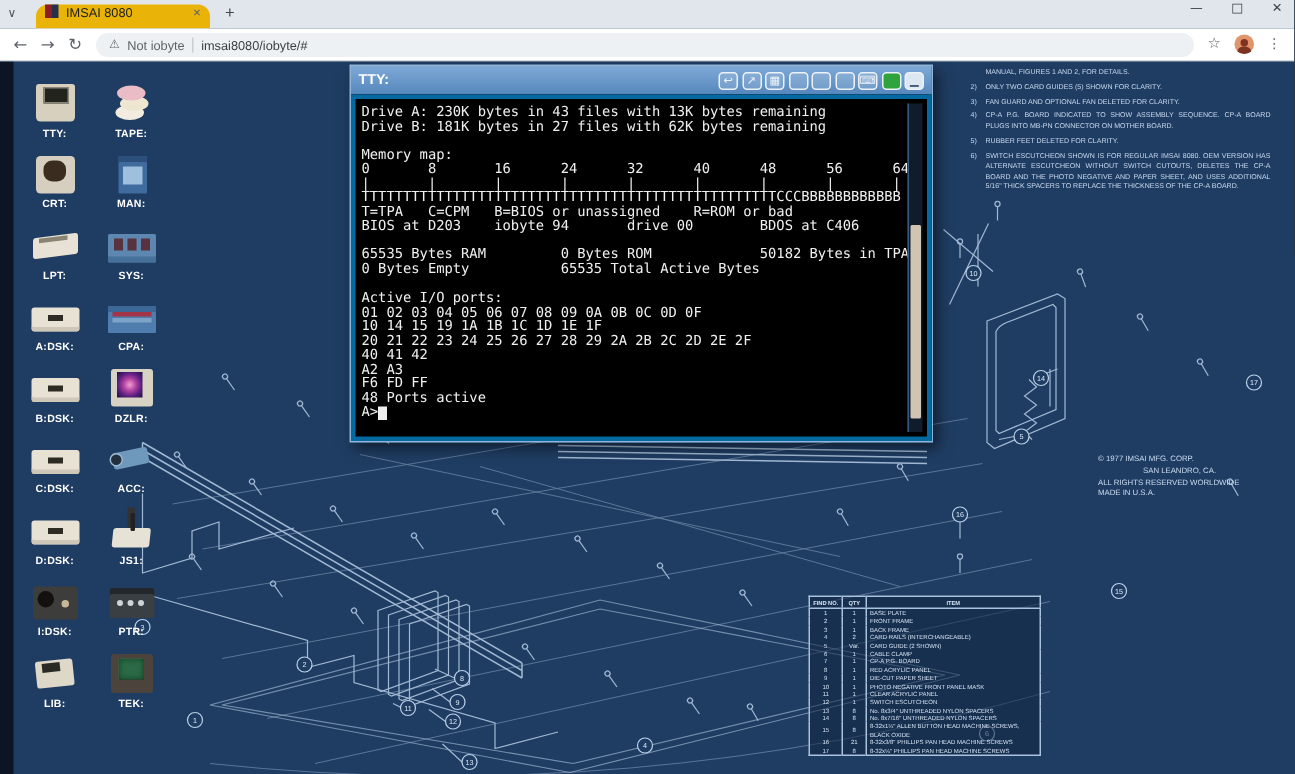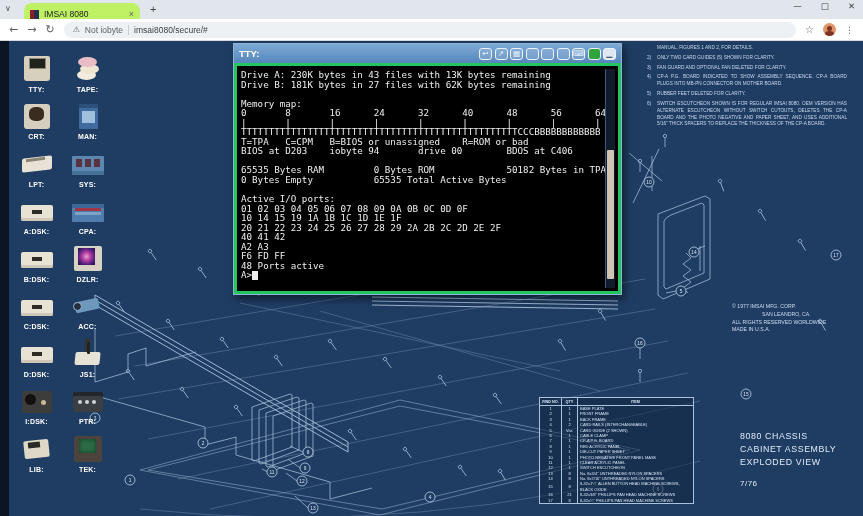--- a/index.html
+++ b/index.html
@@ -2,22 +2,22 @@
 <html><head>
 <meta charset="utf-8">
 <style>
   html,body{margin:0;padding:0;background:#333;}
   .page{position:relative;width:863px;height:516px;overflow:hidden;background:#1f3d63;
         font-family:"Liberation Sans",sans-serif;}
 
   
   .tabstrip{position:absolute;top:0;left:0;right:0;height:19px;background:#e1e6ed;}
   .tab-search{position:absolute;left:5px;top:4px;font-size:8px;color:#555;cursor:default;}
-  .tab{position:absolute;left:24px;top:3px;width:116px;height:16px;background:#bef264;
-       border-radius:8px 8px 0 0;display:flex;align-items:flex-end;padding:0 6px;gap:5px;box-sizing:border-box;}
+  .tab{position:absolute;left:24px;top:3px;width:116px;height:16px;background:#eab308;
+       border-radius:8px 8px 0 0;display:flex;align-items:flex-start;padding:0 6px;gap:5px;box-sizing:border-box;}
   .favicon{width:9px;height:9px;background:linear-gradient(90deg,#8b1d28 50%,#25304c 50%);flex:none;}
   .tab-title{font-size:8.5px;color:#202124;flex:1;white-space:nowrap;overflow:hidden;}
   .tab-close{font-size:9px;color:#5f6368;}
   .newtab{position:absolute;left:150px;top:3px;font-size:11px;color:#454545;}
   .wincontrols{position:absolute;right:8px;top:1px;display:flex;gap:19px;align-items:center;}
   .wc{font-size:8.5px;color:#3c4043;font-family:"DejaVu Sans",sans-serif;}
   .toolbar{position:absolute;top:19px;left:0;right:0;height:22px;background:#fff;
            border-bottom:1px solid #d5d9de;display:flex;align-items:center;padding:0 9px;gap:9px;box-sizing:border-box;}
   .nav-ic{font-size:11px;color:#5f6368;font-family:"DejaVu Sans",sans-serif;line-height:1;}
   .omnibox{flex:1;height:16px;background:#eef1f4;border-radius:8px;display:flex;align-items:center;
@@ -109,21 +109,21 @@
             box-shadow:3px 4px 9px rgba(0,0,0,.5);box-sizing:border-box;}
   .term-titlebar{height:19px;background:linear-gradient(#7ea9d5,#5587bd);display:flex;align-items:center;
                  padding:0 5px;box-sizing:border-box;}
   .term-title{color:#fff;font-weight:bold;font-size:9.5px;}
   .term-buttons{margin-left:auto;display:flex;gap:2.5px;}
   .term-btn{width:13px;height:12px;border:1.5px solid #ecf2f8;border-radius:3px;background:rgba(255,255,255,.14);
             color:#eef4fa;font-size:7.5px;line-height:9px;text-align:center;box-sizing:border-box;
             font-family:"DejaVu Sans",sans-serif;cursor:pointer;}
   .term-btn.green{background:#2fa43c;}
   .term-btn.light{background:#dde7f1;color:#35506e;}
-  .term-screen{position:absolute;top:19px;left:0;right:0;bottom:0;background:#000;border:3px solid #22c55e;
+  .term-screen{position:absolute;top:19px;left:0;right:0;bottom:0;background:#000;border:3px solid #0369a1;
                padding:4px 4px 0 4px;box-sizing:border-box;overflow:hidden;}
   .term-text{margin:0;font-family:"DejaVu Sans Mono",monospace;font-size:9.2px;line-height:9.55px;
              color:#efefef;white-space:pre;}
   .prompt-line{font-family:"DejaVu Sans Mono",monospace;font-size:9.2px;line-height:9.55px;color:#efefef;
                display:flex;align-items:center;}
   .cursor{display:inline-block;width:5.5px;height:8.5px;background:#efefef;}
   .term-scrollbar{position:absolute;top:3px;right:3px;bottom:3px;width:9px;background:#101c2c;
                   border-left:1px solid #3a5a80;}
   .term-thumb{position:absolute;left:1px;right:1px;top:37%;height:59%;background:#cfc5b2;border-radius:1px;}
 </style>
@@ -147,21 +147,21 @@
     </div>
   </div>
   <div class="toolbar">
     <span class="nav-ic">←</span>
     <span class="nav-ic">→</span>
     <span class="nav-ic">↻</span>
     <div class="omnibox">
       <span class="warn-ic">⚠</span>
       <span class="notsecure">Not iobyte</span>
       <span class="ob-sep"></span>
-      <span class="url">imsai8080/secure/#</span>
+      <span class="url">imsai8080/iobyte/#</span>
     </div>
     <span class="star">☆</span>
     <span class="avatar"></span>
     <span class="menu-dots">⋮</span>
   </div>
 
   <div class="content">
 
     <svg id="blueprint-svg" width="863" height="475" viewBox="0 0 863 475">
       <defs>
@@ -477,26 +477,20 @@
 
             <tr>
               <td class="c-no">17</td>
               <td class="c-qty">8</td>
               <td>8-32x¼" PHILLIPS PAN HEAD MACHINE SCREWS</td>
             </tr>
           </tbody>
       </table>
     </div>
 
-    <div class="titleblock">
-      <div class="tb-line">8080 CHASSIS</div>
-      <div class="tb-line">CABINET ASSEMBLY</div>
-      <div class="tb-line">EXPLODED VIEW</div>
-      <div class="tb-date">7/76</div>
-    </div>
 
     <div class="sidebar">
 
         <div class="dev">
           <div class="dev-icon tty"></div>
           <div class="dev-label">TTY:</div>
         </div>
 
         <div class="dev">
           <div class="dev-icon tape"></div>

